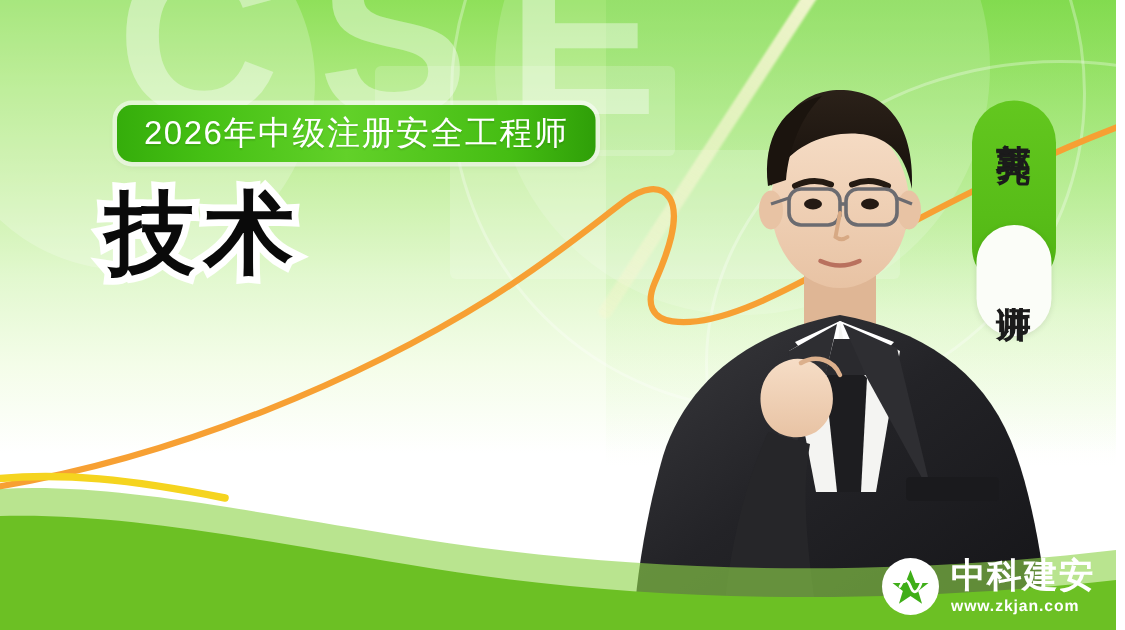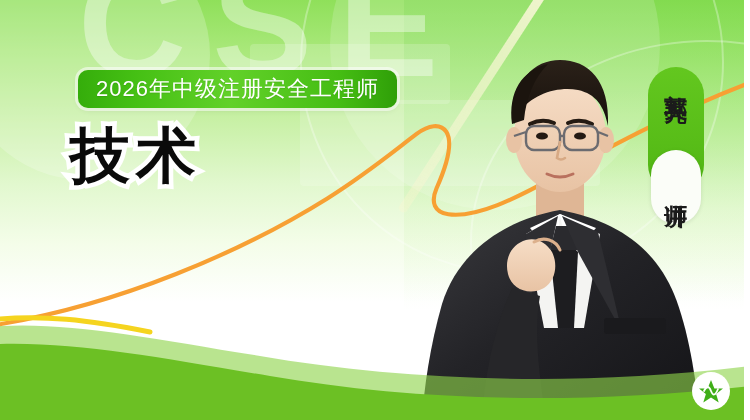--- a/index.html
+++ b/index.html
@@ -392,15 +392,19 @@
   </div>
 
   <div class="brand">
     <span class="brand-mark">
       <svg width="30" height="30" viewBox="0 0 30 30">
         <circle cx="15" cy="15" r="15" fill="#ffffff"></circle>
         <path d="M 15,4 L 18.4,12.6 L 27,12.6 L 20.1,18 L 22.7,26.5 L 15,21.4 L 7.3,26.5 L 9.9,18 L 3,12.6 L 11.6,12.6 Z" fill="#3fae18"></path>
         <path d="M 8,15 Q 12,7 15,15 Q 18,23 22,13" fill="none" stroke="#ffffff" stroke-width="1.8" stroke-linecap="round"></path>
       </svg>
     </span>
+    <span class="brand-words">
+      <span class="brand-name">中科建安</span>
+      <span class="brand-url">www.zkjan.com</span>
+    </span>
   </div>
 
 </div>
 
 </body></html>

